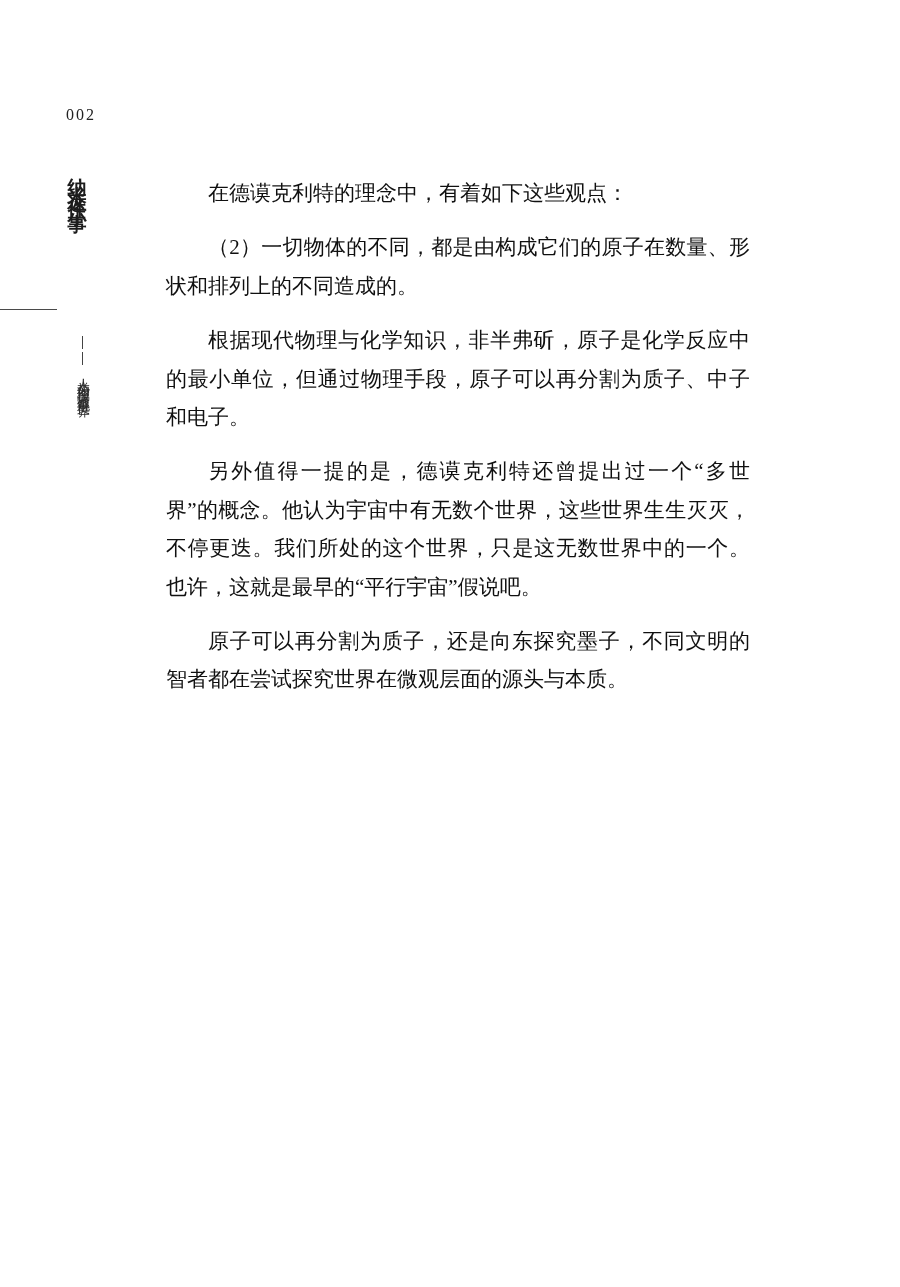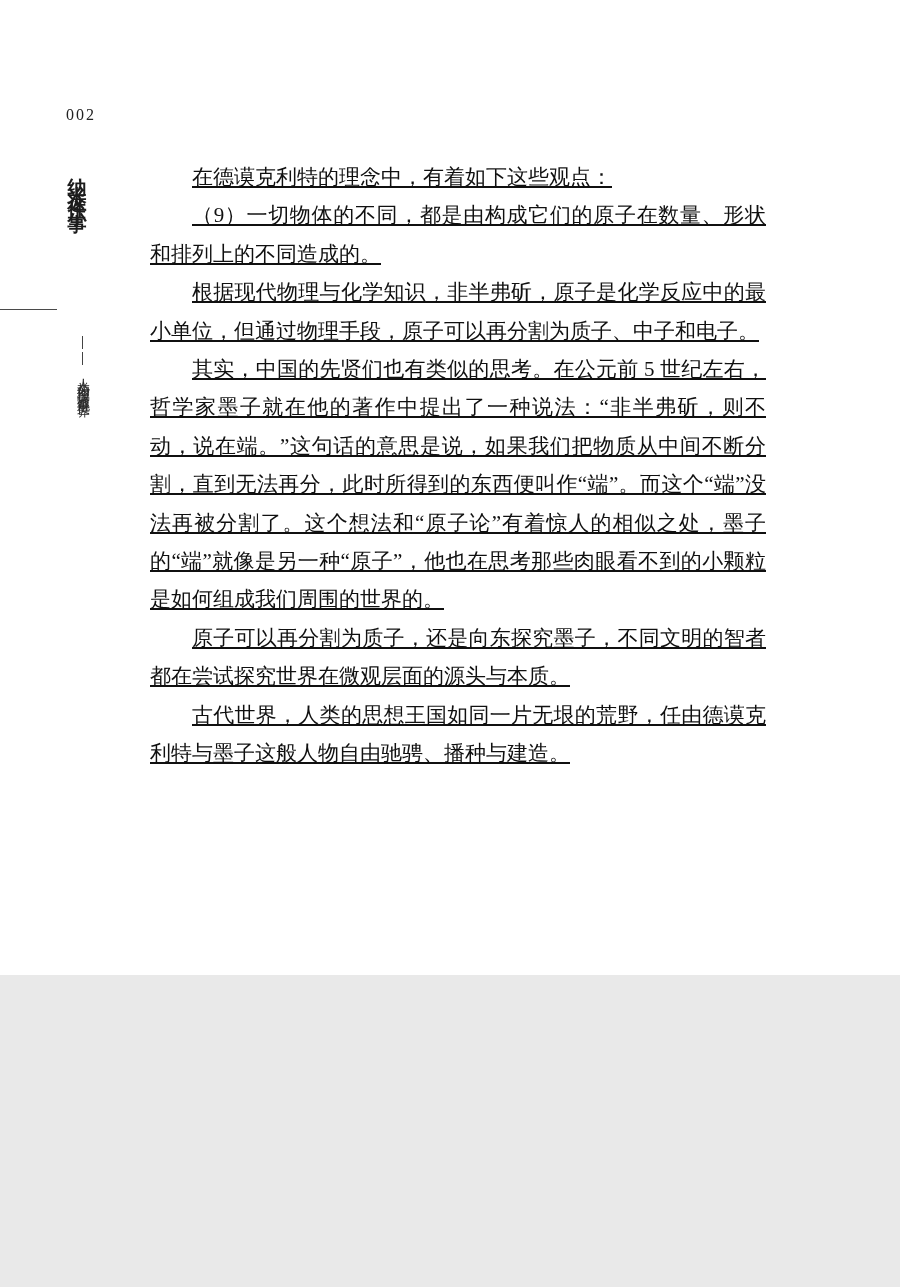--- a/index.html
+++ b/index.html
@@ -3,21 +3,21 @@
 <meta charset="utf-8">
 <style>
   html, body {
     margin: 0;
     padding: 0;
     background: #e9e9e9;
   }
   .page {
     position: relative;
     width: 900px;
-    height: 975px;
+    height: 1287px;
     margin: 0 auto;
     background: #ffffff;
     color: #141414;
     font-family: "Liberation Serif", "DejaVu Serif", serif;
     overflow: hidden;
   }
   .page-number {
     position: absolute;
     left: 66px;
     top: 106px;
@@ -67,41 +67,39 @@
     left: 150px;
     top: 158px;
     width: 616px;
     font-size: 21px;
     line-height: 38.4px;
     text-align: justify;
     text-justify: inter-ideograph;
     color: #101010;
   }
   .body-text p {
-    margin: 0;
+    margin: 16px;
     padding: 0;
     text-indent: 2em;
-    text-decoration: underline;
   }
 </style>
 </head>
 <body>
 
 <div class="page">
 
   <div class="page-number">002</div>
 
   <div class="sidebar">
     <div class="series-title">纳米这件小事</div>
     <div class="sidebar-divider"></div>
     <div class="series-subtitle">——人类如何探索微观世界</div>
   </div>
 
   <div class="body-text">
     <p>在德谟克利特的理念中，有着如下这些观点：</p>
-    <p>（9）一切物体的不同，都是由构成它们的原子在数量、形状和排列上的不同造成的。</p>
+    <p>（2）一切物体的不同，都是由构成它们的原子在数量、形状和排列上的不同造成的。</p>
     <p>根据现代物理与化学知识，非半弗斫，原子是化学反应中的最小单位，但通过物理手段，原子可以再分割为质子、中子和电子。</p>
-    <p>其实，中国的先贤们也有类似的思考。在公元前 5 世纪左右，哲学家墨子就在他的著作中提出了一种说法：“非半弗斫，则不动，说在端。”这句话的意思是说，如果我们把物质从中间不断分割，直到无法再分，此时所得到的东西便叫作“端”。而这个“端”没法再被分割了。这个想法和“原子论”有着惊人的相似之处，墨子的“端”就像是另一种“原子”，他也在思考那些肉眼看不到的小颗粒是如何组成我们周围的世界的。</p>
+    <p>另外值得一提的是，德谟克利特还曾提出过一个“多世界”的概念。他认为宇宙中有无数个世界，这些世界生生灭灭，不停更迭。我们所处的这个世界，只是这无数世界中的一个。也许，这就是最早的“平行宇宙”假说吧。</p>
     <p>原子可以再分割为质子，还是向东探究墨子，不同文明的智者都在尝试探究世界在微观层面的源头与本质。</p>
-    <p>古代世界，人类的思想王国如同一片无垠的荒野，任由德谟克利特与墨子这般人物自由驰骋、播种与建造。</p>
   </div>
 
 </div>
 
 </body></html>

